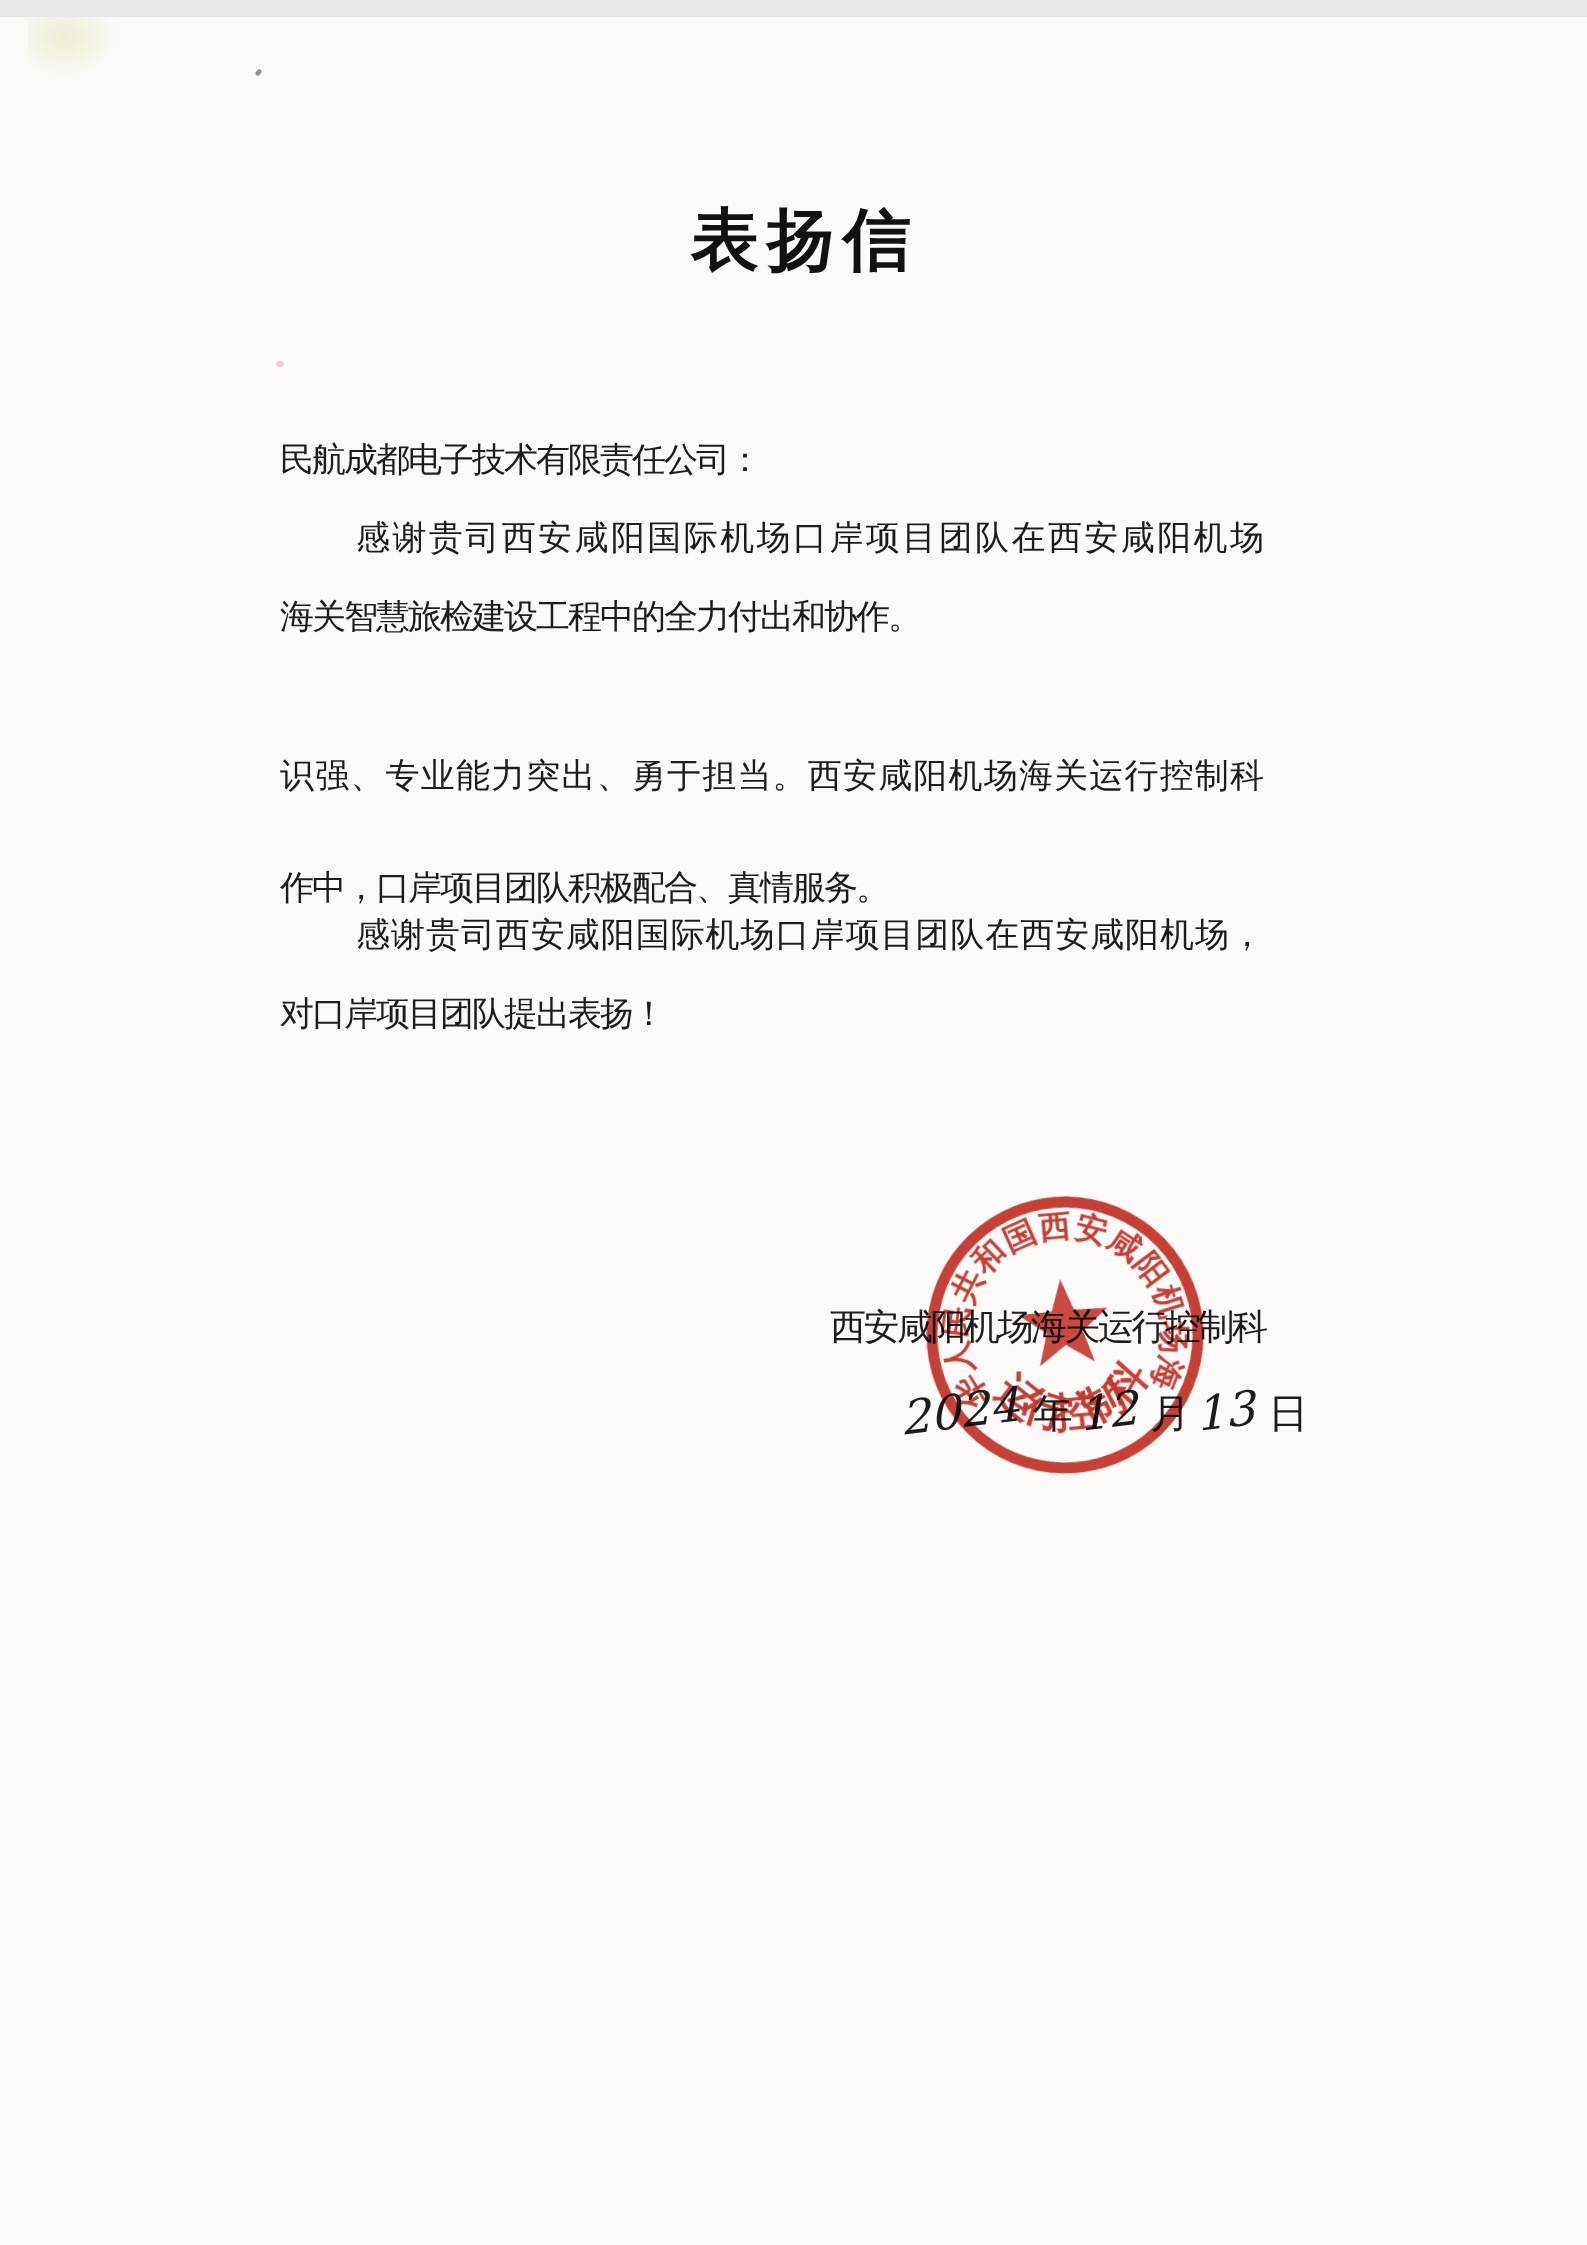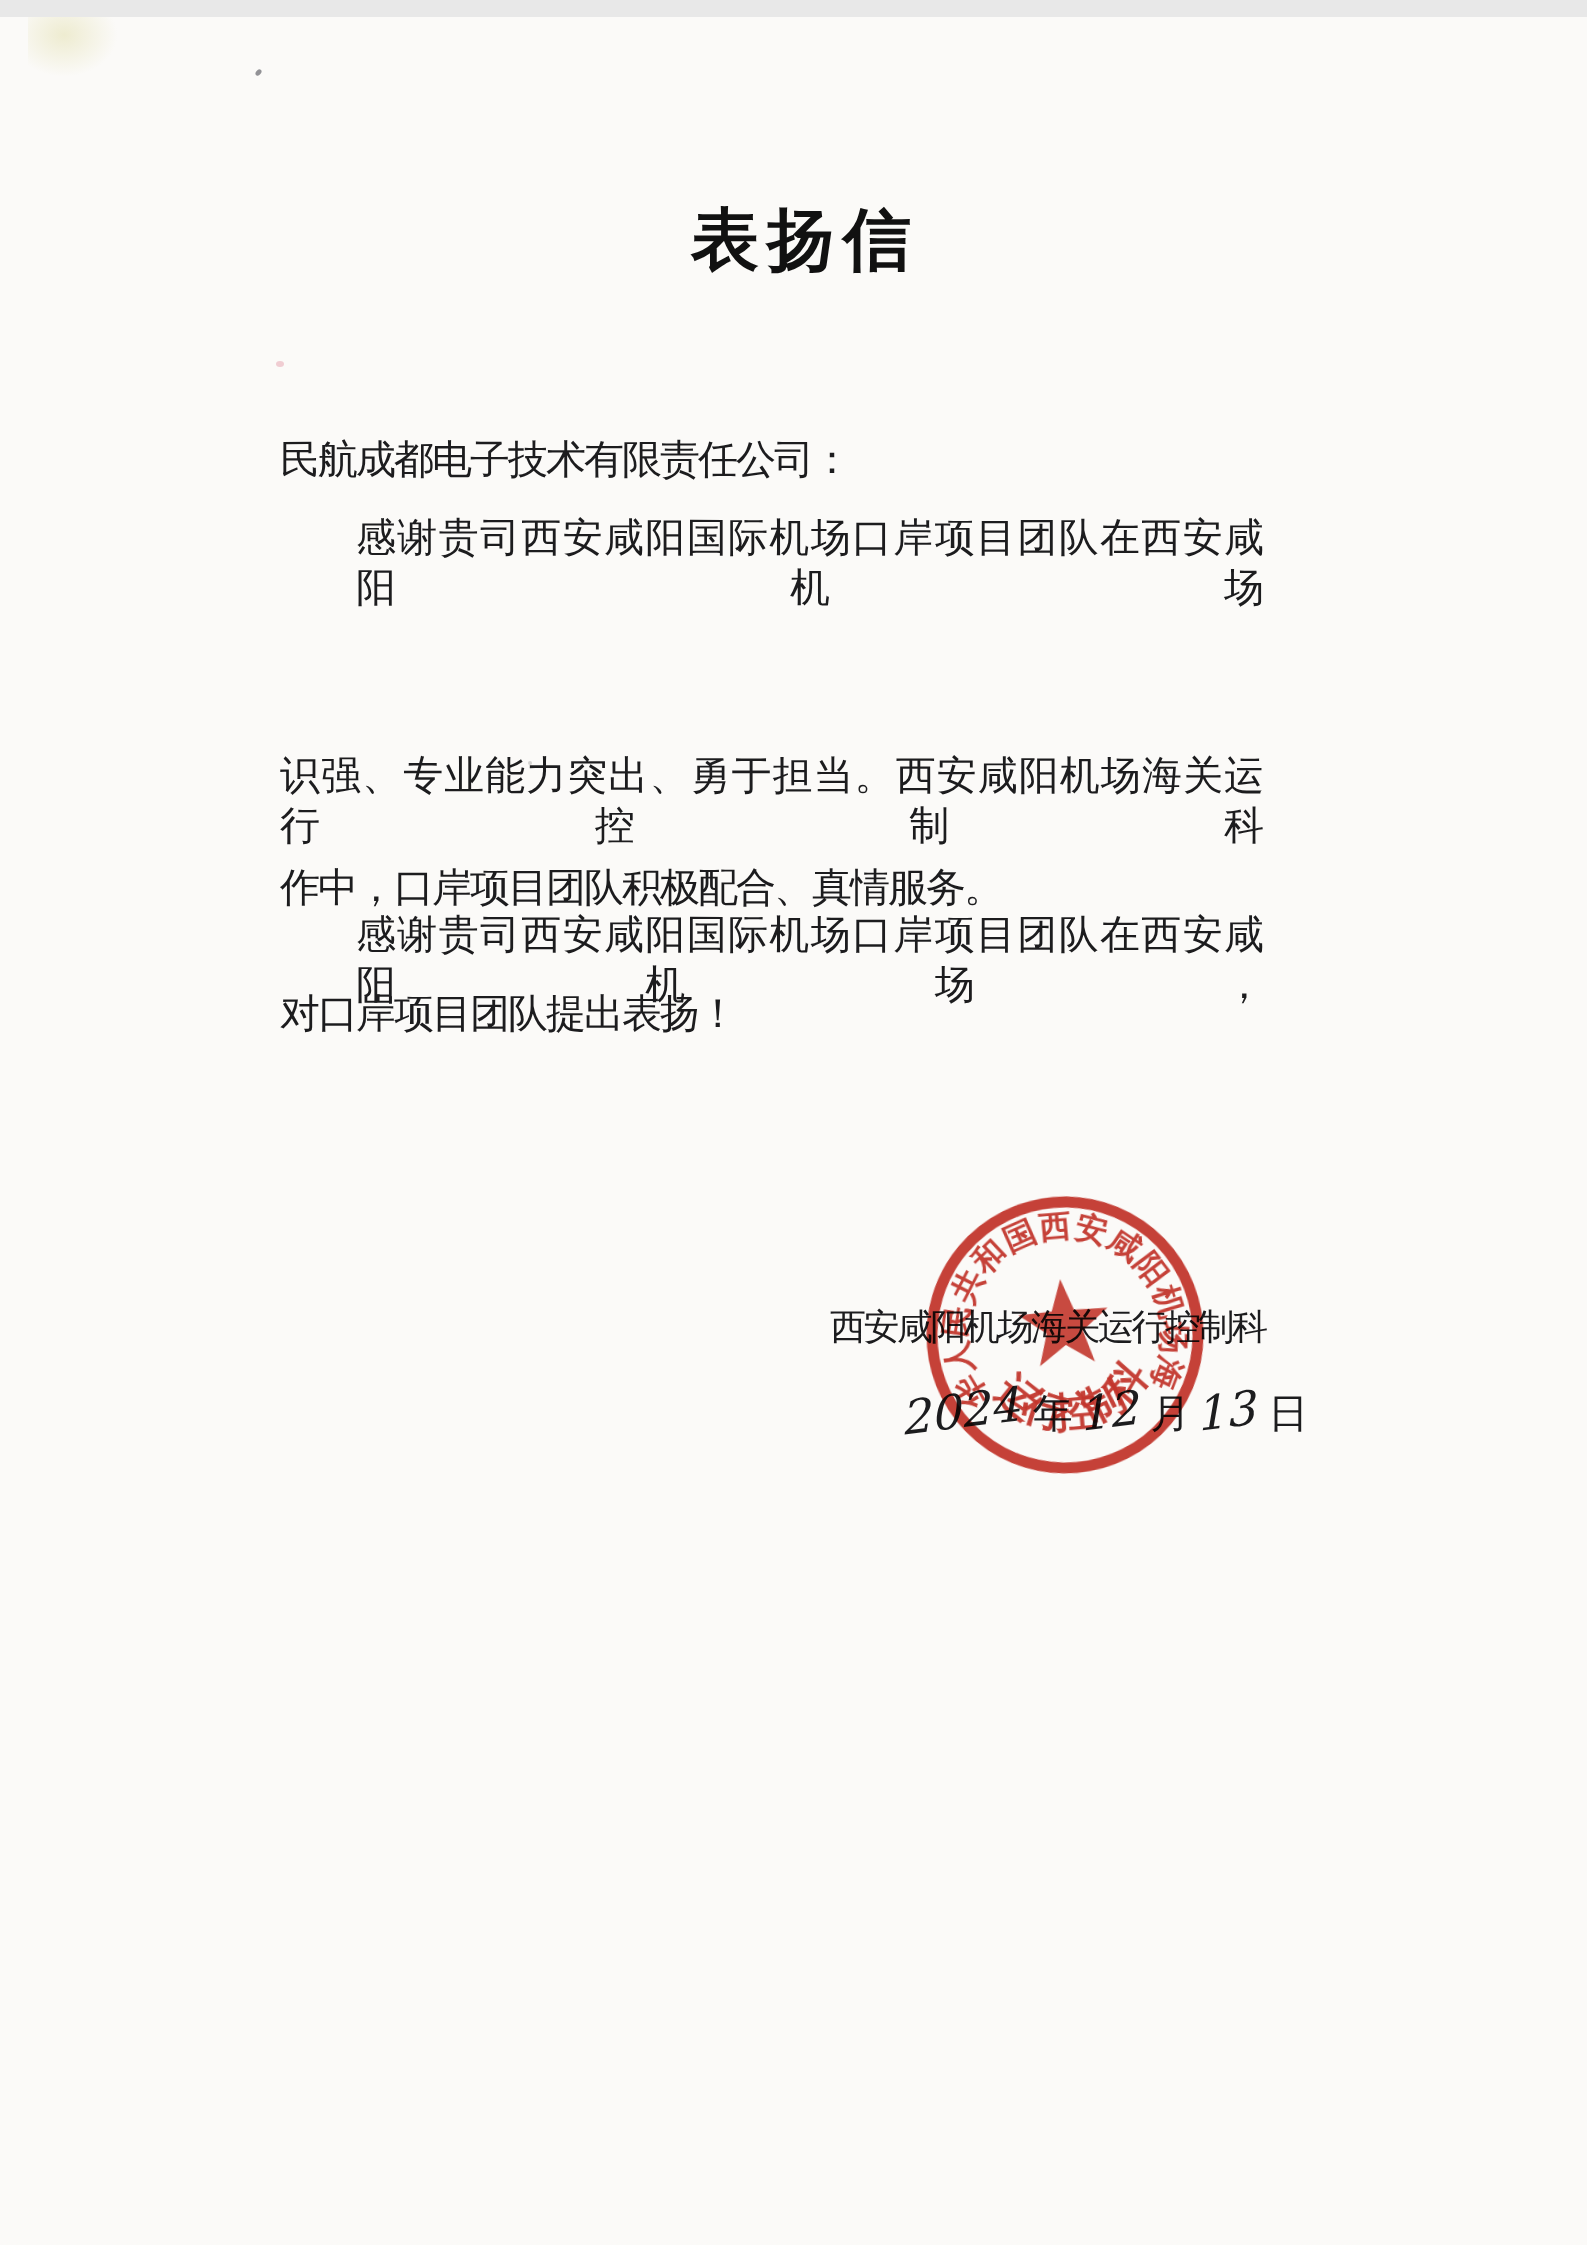--- a/index.html
+++ b/index.html
@@ -30,21 +30,21 @@
     display:inline-block;
     font-family:"Liberation Sans","DejaVu Sans",sans-serif;
     font-weight:900;
     font-size:68px;line-height:72px;
     letter-spacing:8px;
     color:#111;
   }
 
   .bline{
     position:absolute;
-    font-size:40px;line-height:50px;
+    font-size:34px;line-height:50px;
     white-space:nowrap;
     letter-spacing:-2px;
   }
   .bline.just{
     white-space:normal;
     text-align:justify;
     text-align-last:justify;
     letter-spacing:0;
   }
   .b0{left:280px;top:418px;}
@@ -106,20 +106,21 @@
   <div class="speck s1"></div>
   <div class="speck s2"></div>
   <div class="speck s3"></div>
 
   <div class="title-wrap">
     <span class="title">表扬信</span>
   </div>
 
   <div class="bline b0">民航成都电子技术有限责任公司：</div>
   <div class="bline b1 just">感谢贵司西安咸阳国际机场口岸项目团队在西安咸阳机场</div>
+  <div class="bline b2">海关智慧旅检建设工程中的全力付出和协作。</div>
   <div class="bline b4 just">识强、专业能力突出、勇于担当。西安咸阳机场海关运行控制科</div>
   <div class="bline b5">作中，口岸项目团队积极配合、真情服务。</div>
   <div class="bline b6 just">感谢贵司西安咸阳国际机场口岸项目团队在西安咸阳机场，</div>
   <div class="bline b7">对口岸项目团队提出表扬！</div>
 
   <div class="signature">西安咸阳机场海关运行控制科</div>
 
   <div class="dateline">
     <span class="dt-num">2024</span><span class="dt-unit">年</span><span class="dt-num">12</span><span class="dt-unit">月</span><span class="dt-num">13</span><span class="dt-unit">日</span>
   </div>

